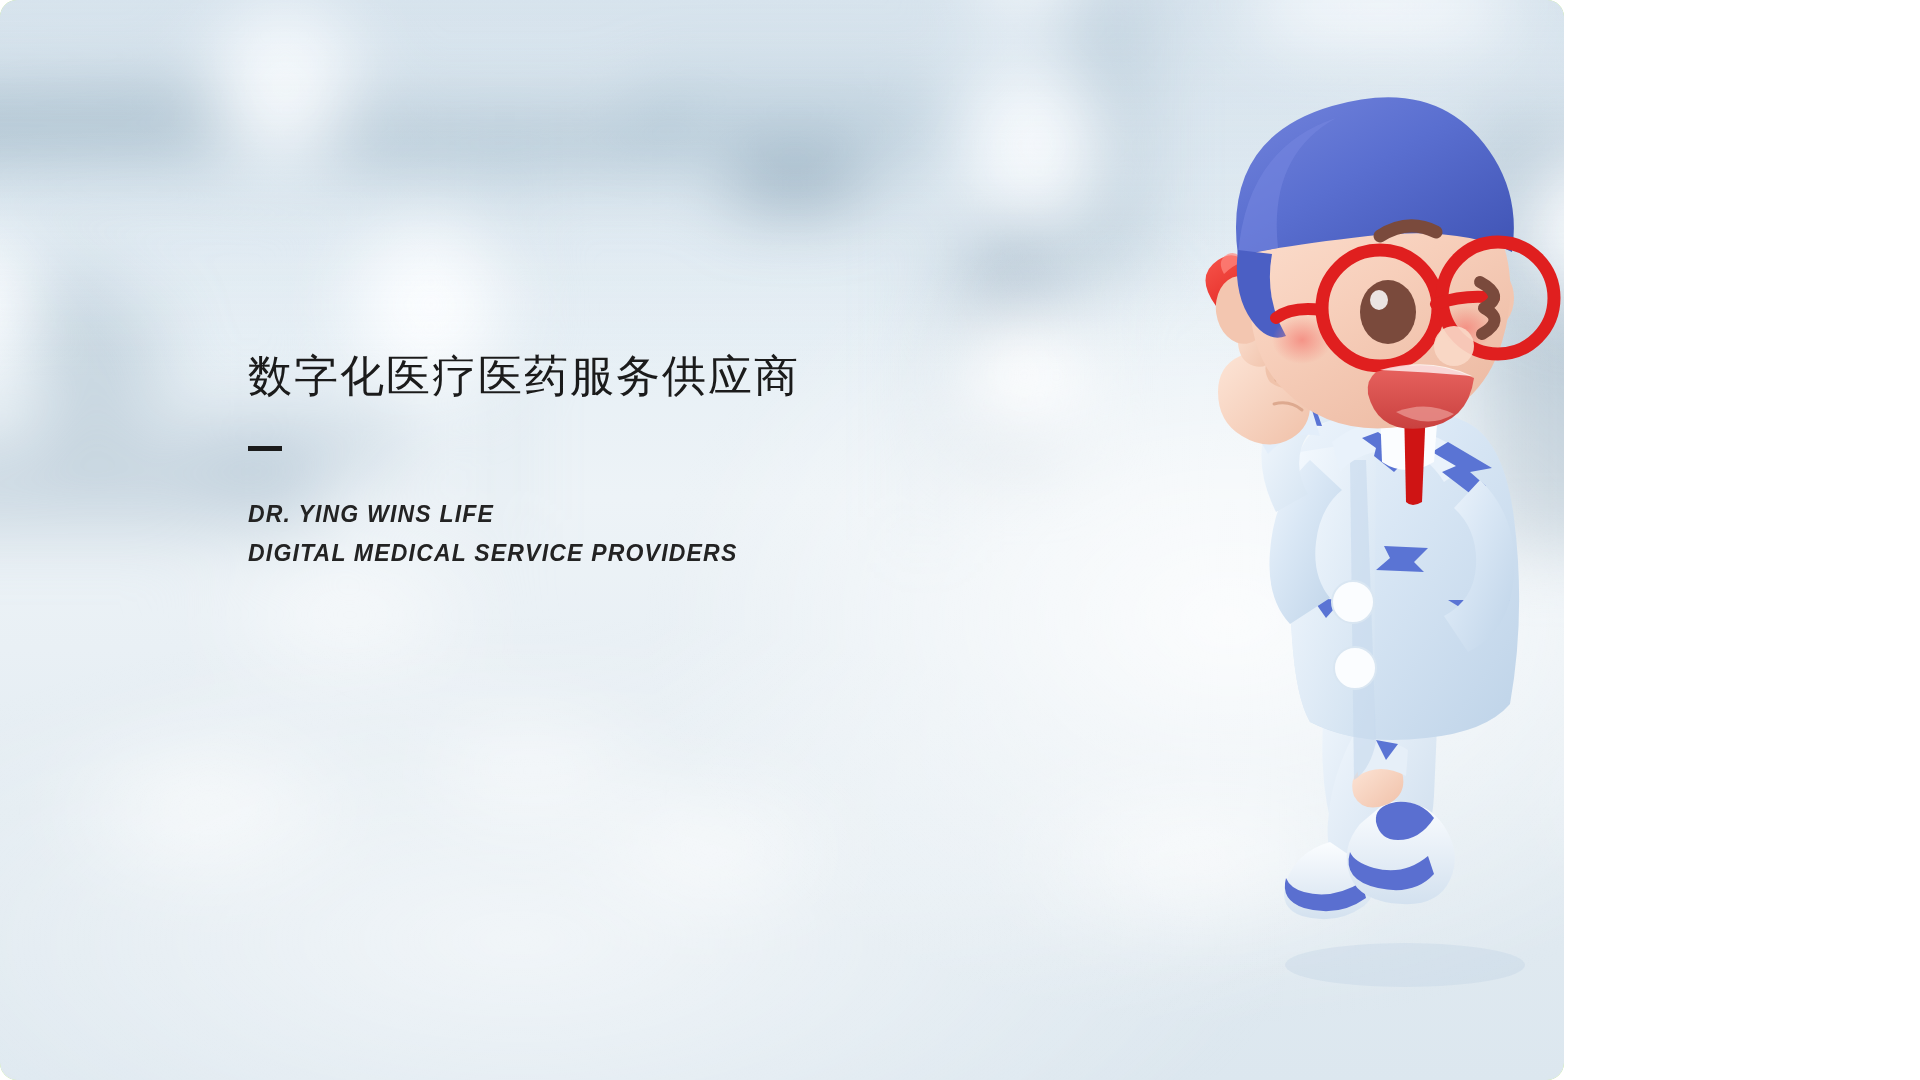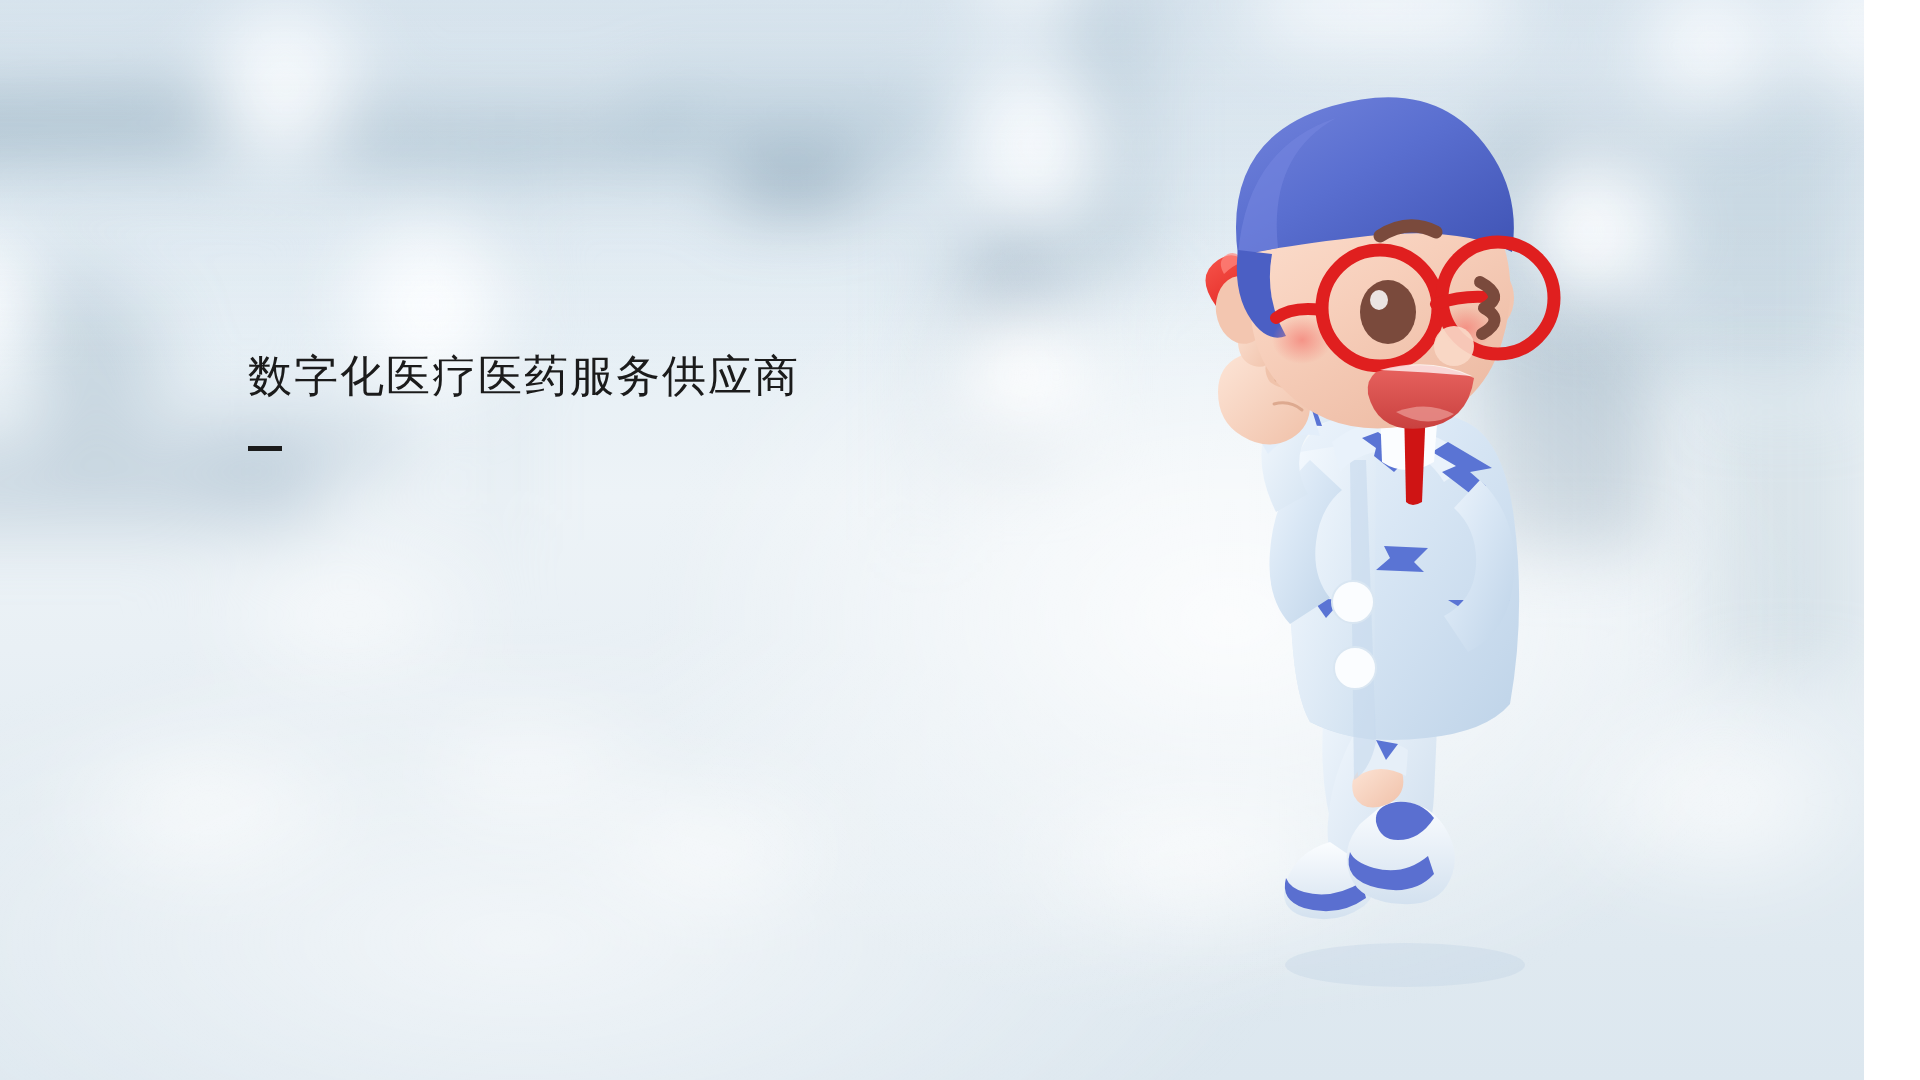--- a/index.html
+++ b/index.html
@@ -6,24 +6,25 @@
     margin: 0;
     padding: 0;
     background: #ffffff;
   }
   body {
     font-family: "Liberation Sans", sans-serif;
   }
 
   .banner {
     position: relative;
-    width: 1864px;
+    width: 1564px;
     height: 1080px;
     overflow: hidden;
     background: #bef264;
+    border-radius: 17px;
   }
 
   
   .bg-base {
     position: absolute;
     inset: 0;
     background:
       linear-gradient(180deg,
         #d7e3ec 0%,
         #dde8f0 14%,
@@ -226,20 +227,24 @@
   </div>
 
   <div class="bg-wash"></div>
 
   <div class="copy">
     <div class="headline">数字化医疗医药服务供应商</div>
 
 
     <div class="divider"></div>
 
+    <div class="sub">
+      <div>DR. YING WINS LIFE</div>
+      <div>DIGITAL MEDICAL SERVICE PROVIDERS</div>
+    </div>
   </div>
 
   <div class="character">
     <svg viewBox="0 0 430 960" xmlns="http://www.w3.org/2000/svg">
       <defs>
         <linearGradient id="capG" x1="0" y1="0" x2="1" y2="1">
           <stop offset="0%" stop-color="#7384dc"></stop>
           <stop offset="45%" stop-color="#5a6fd0"></stop>
           <stop offset="100%" stop-color="#3f53b4"></stop>
         </linearGradient>

